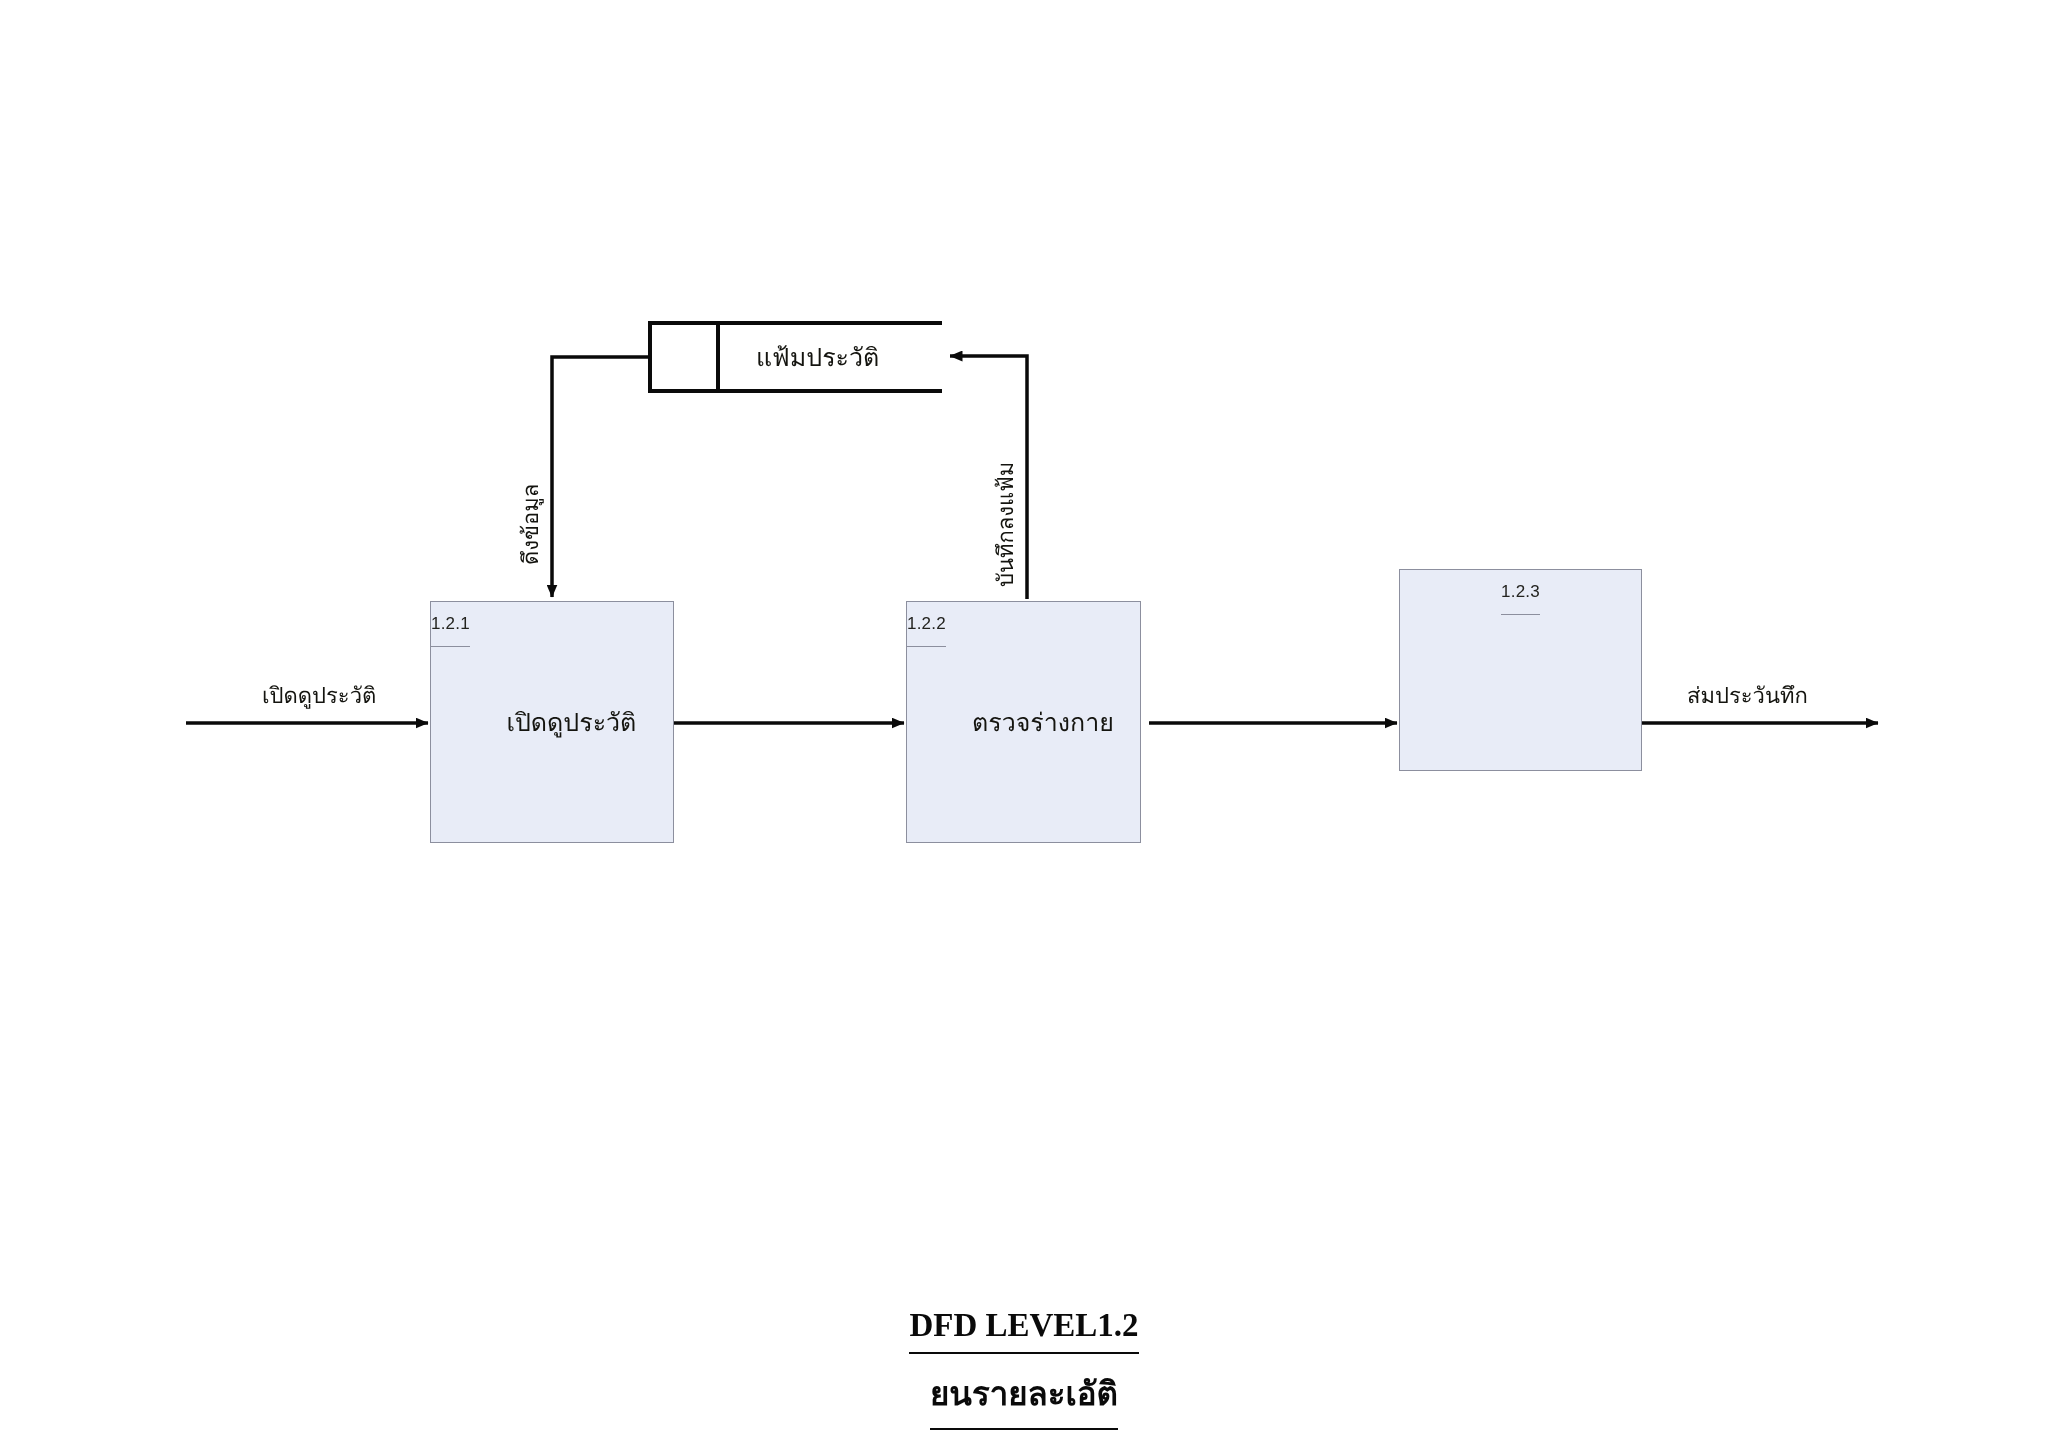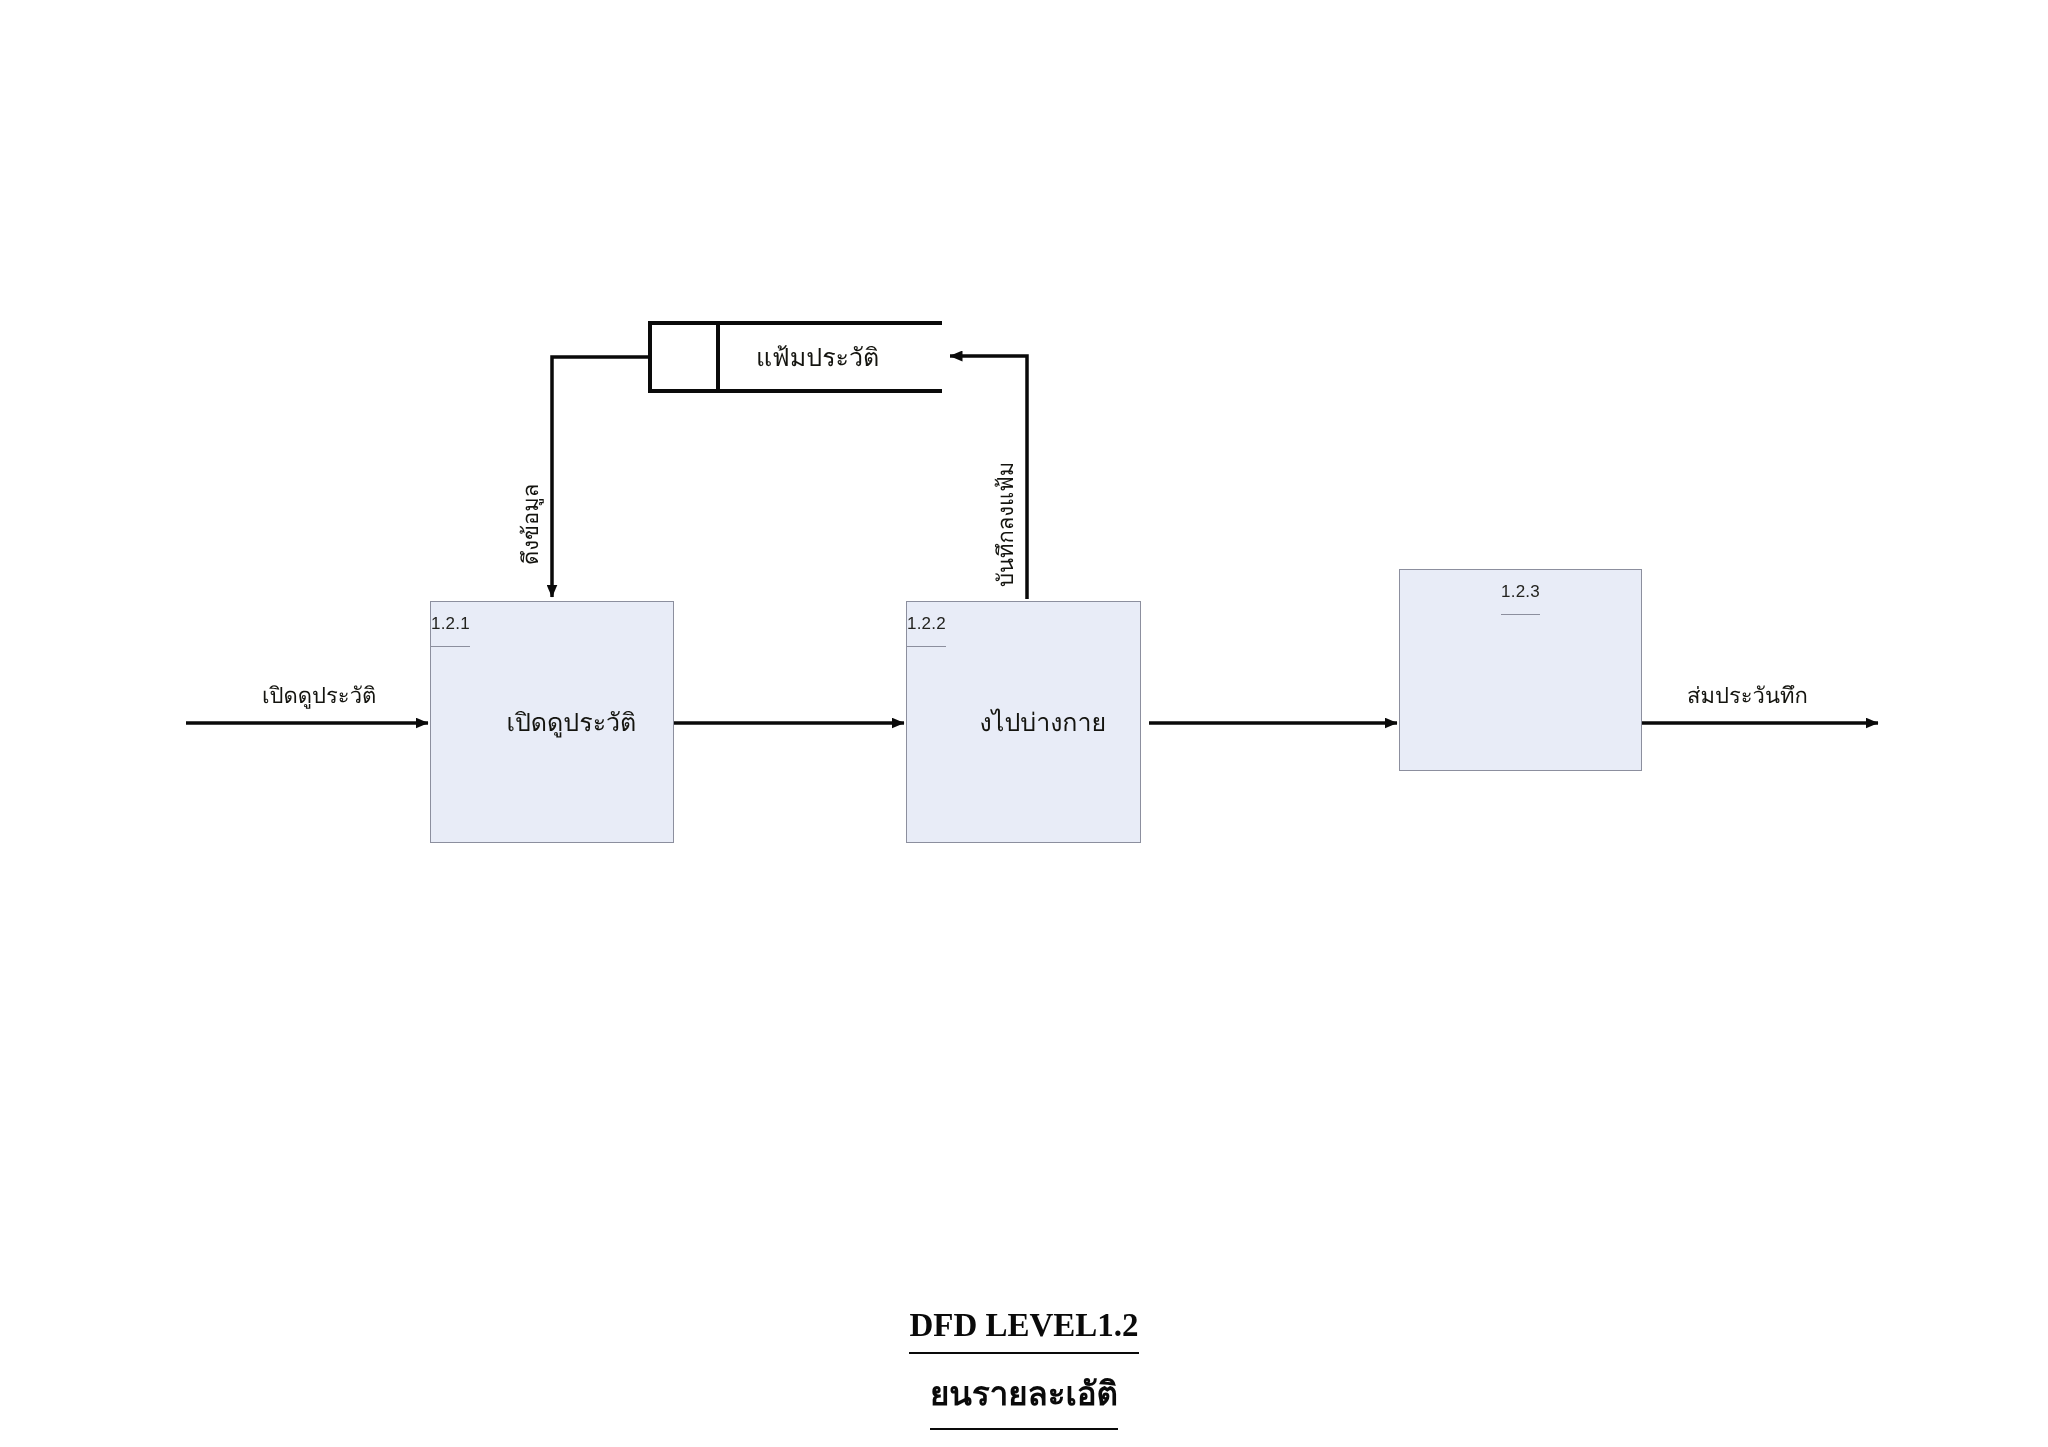--- a/index.html
+++ b/index.html
@@ -155,21 +155,21 @@
     <div class="datastore-label">แฟ้มประวัติ</div>
   </div>
 
   <div class="process-box" style="left:430px; top:601px; width:244px; height:242px;">
     <div class="process-header">1.2.1</div>
     <div class="process-body">เปิดดูประวัติ</div>
   </div>
 
   <div class="process-box" style="left:906px; top:601px; width:235px; height:242px;">
     <div class="process-header">1.2.2</div>
-    <div class="process-body">งไปบ่างกาย</div>
+    <div class="process-body">ตรวจร่างกาย</div>
   </div>
 
   <div class="process-box" style="left:1399px; top:569px; width:243px; height:202px;">
     <div class="process-header">1.2.3</div>
   </div>
 
   <div class="flow-label" style="left:262px; top:678px;">เปิดดูประวัติ</div>
 
   <div class="flow-label vertical" style="left:548px; top:530px;">ดึงข้อมูล</div>
 

